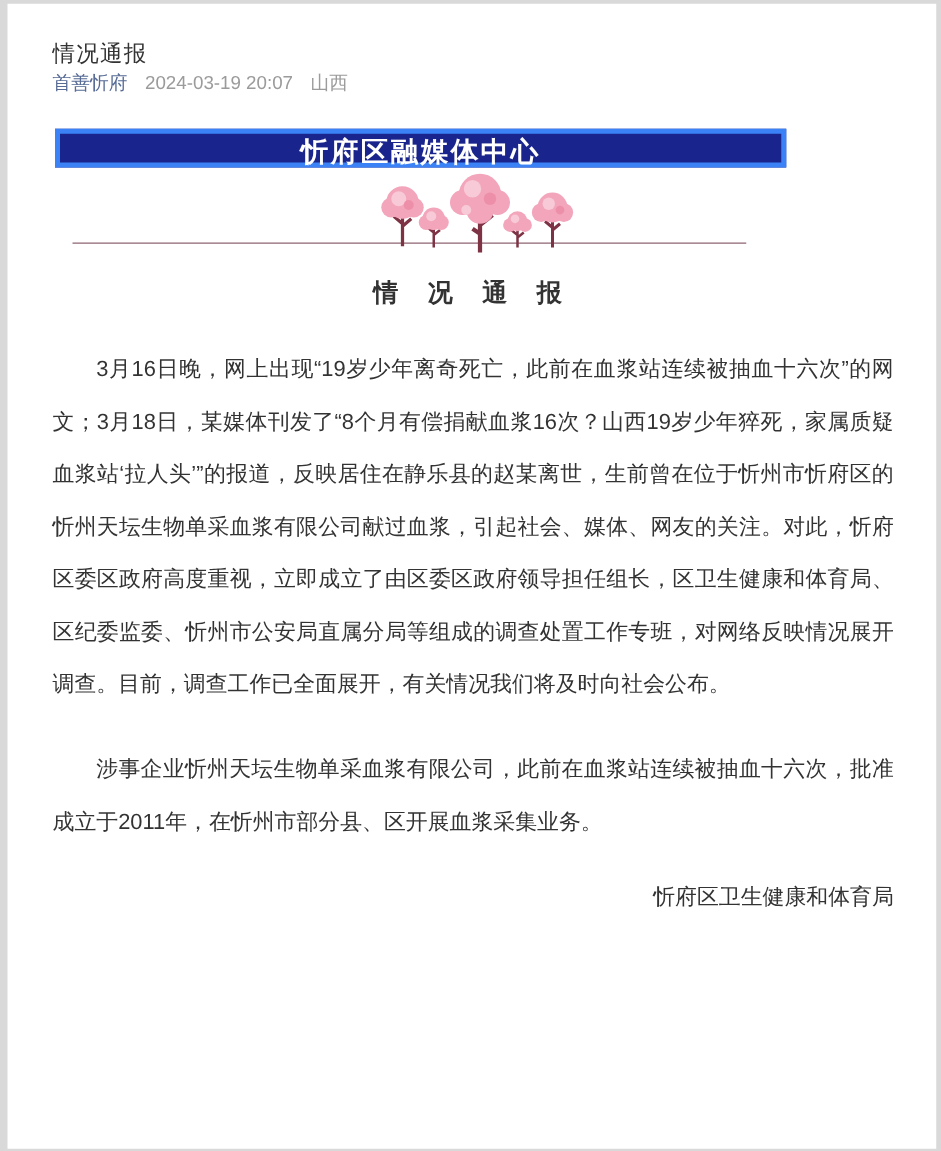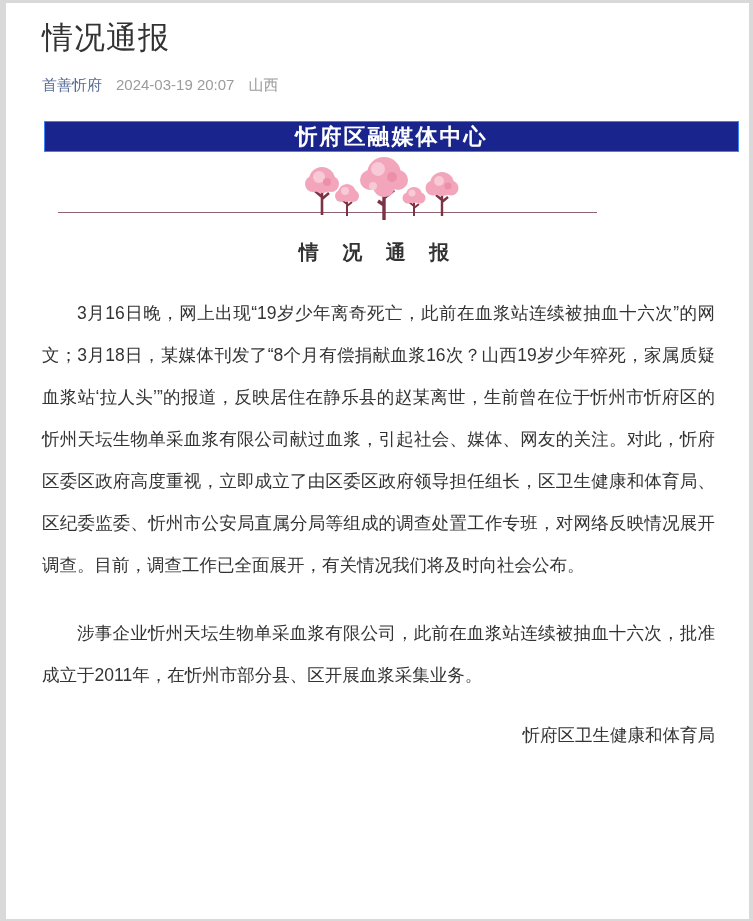--- a/index.html
+++ b/index.html
@@ -12,43 +12,43 @@
   }
   .page {
     position: absolute;
     left: 6px; top: 3px; right: 4px; bottom: 2px;
     background: #ffffff;
     box-sizing: border-box;
     padding: 12px 34px 0 36px;
     overflow: hidden;
   }
   .article-title {
-    margin: 2px 0 0 0;
-    font-size: 31px;
+    margin: 16px 0 0 0;
+    font-size: 18px;
     font-weight: 500;
     color: var(--text_color, #2e2e2e);
     letter-spacing: 1px;
   }
   .meta-row {
-    margin-top: 15px;
+    margin-top: 1px;
     font-size: 15px;
     line-height: 21px;
     display: flex;
     gap: 14px;
     align-items: baseline;
   }
   .source-link { color: var(--source_link, #576b95); font-weight: 500; cursor: pointer; }
   .meta-gray { color: var(--meta_gray, #9b9b9b); }
   .banner {
     margin-top: 26px;
     margin-left: 2px;
-    width: 695px;
+    width: 585px;
     height: 31px;
     background: var(--banner_bg, #19258c);
-    border: 1px solid #3b82f6;
+    border: 4px solid #3b82f6;
     box-sizing: border-box;
     text-align: center;
     line-height: 29px;
     color: var(--banner_text, #ffffff);
     font-size: 22px;
     font-weight: bold;
     letter-spacing: 2px;
   }
   .illustration-wrap {
     position: relative;

